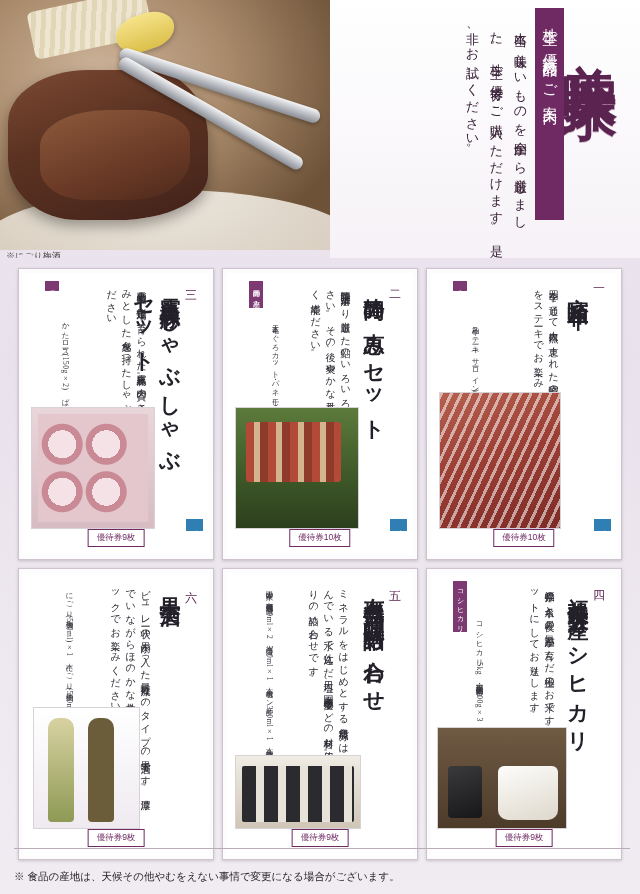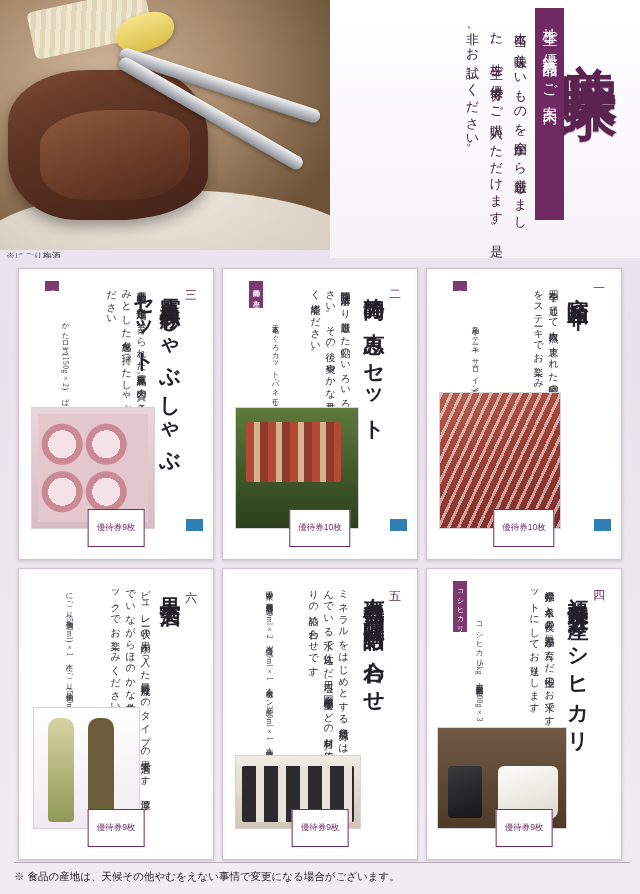--- a/index.html
+++ b/index.html
@@ -144,21 +144,21 @@
   }
   .spec-tag{
     position:absolute;top:8px;
     writing-mode:vertical-rl;
     font-size:7px;color:#fff;background:#7d3a72;
     padding:3px 2px;letter-spacing:1px;
   }
   .ticket{
     position:absolute;bottom:8px;left:50%;transform:translateX(-50%);
     border:1px solid #6f2a63;color:#6f2a63;background:#fff;
-    font-size:8.5px;padding:12px 8px;white-space:nowrap;
+    font-size:8.5px;padding:2px 8px;white-space:nowrap;
   }
   .chill{
     position:absolute;right:6px;bottom:24px;
     writing-mode:vertical-rl;
     background:#2f7fb5;color:#fff;font-size:8px;
     padding:5px 3px;letter-spacing:1px;
   }
   .photo{
     position:absolute;border:1px solid #d8d2d8;
   }
@@ -222,21 +222,21 @@
   .p-kajitsu:after{
     content:"";position:absolute;left:14px;bottom:6px;width:26px;height:104px;
     background:linear-gradient(180deg,#d8d2a2,#8e9a55);
     border-radius:10px 10px 4px 4px;
     box-shadow:40px 0 0 #6b5c3a;
   }
 
   .footnote{
     position:absolute;left:14px;bottom:10px;right:10px;
     font-size:10.5px;color:#1e1e1e;
-    border-top:1px solid #b9adb9;padding-top:7px;
+    border-top:1px solid #b9adb9;padding-top:21px;
   }
 </style>
 </head>
 <body>
 
 <div class="page">
 
   <div class="hero">
     <div class="hero-photo">
       <div class="plate"></div>

